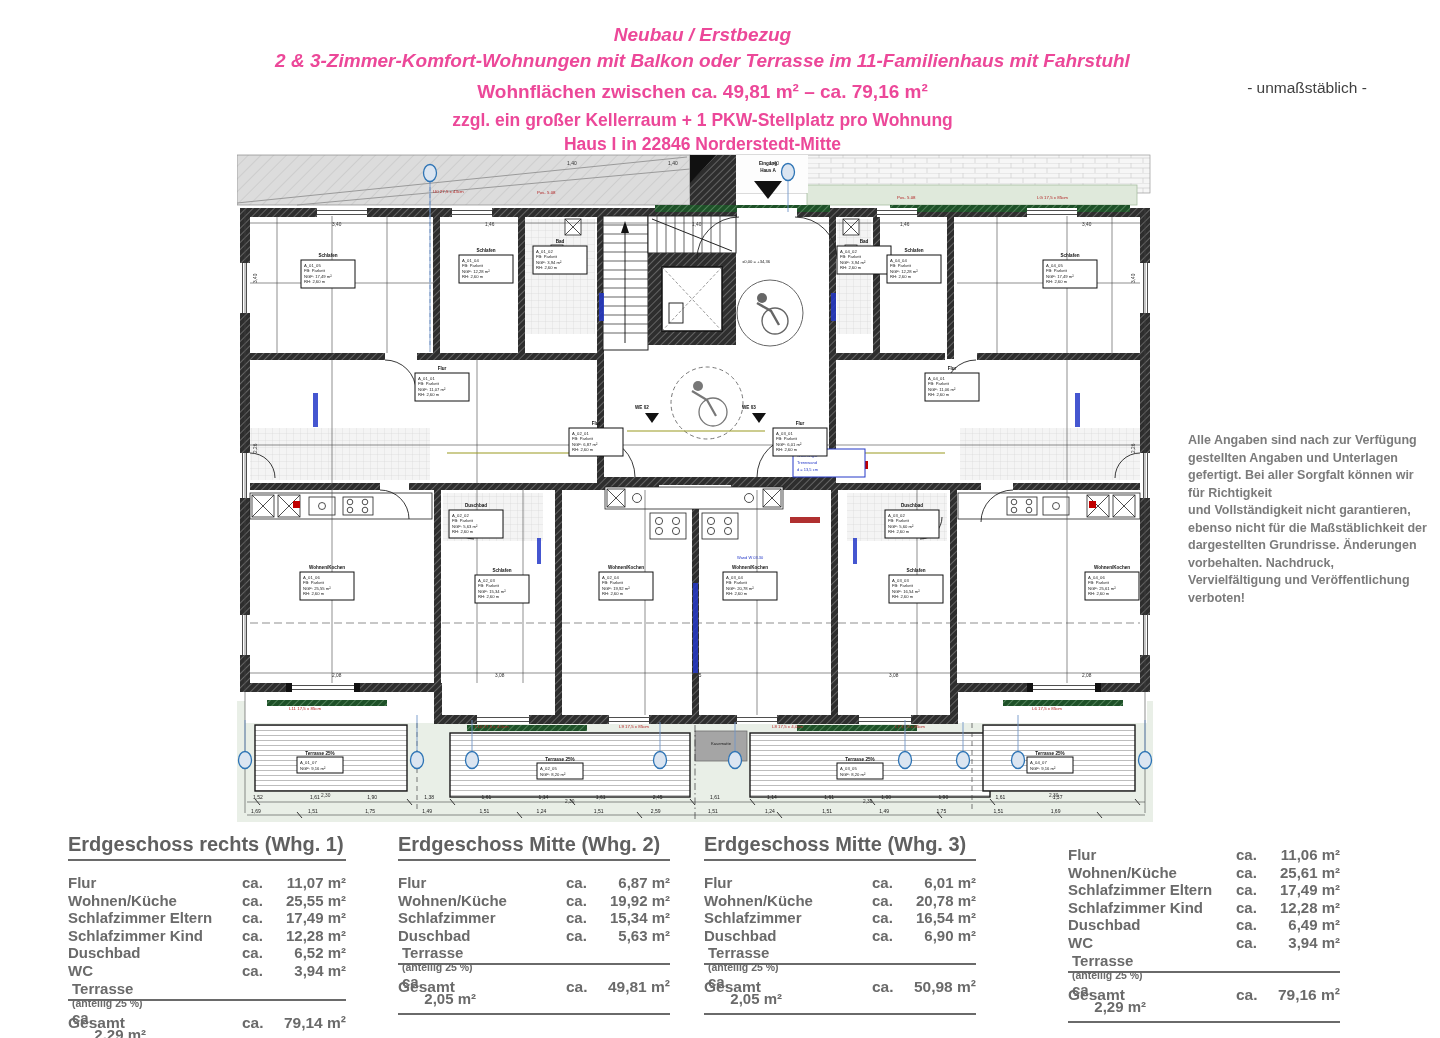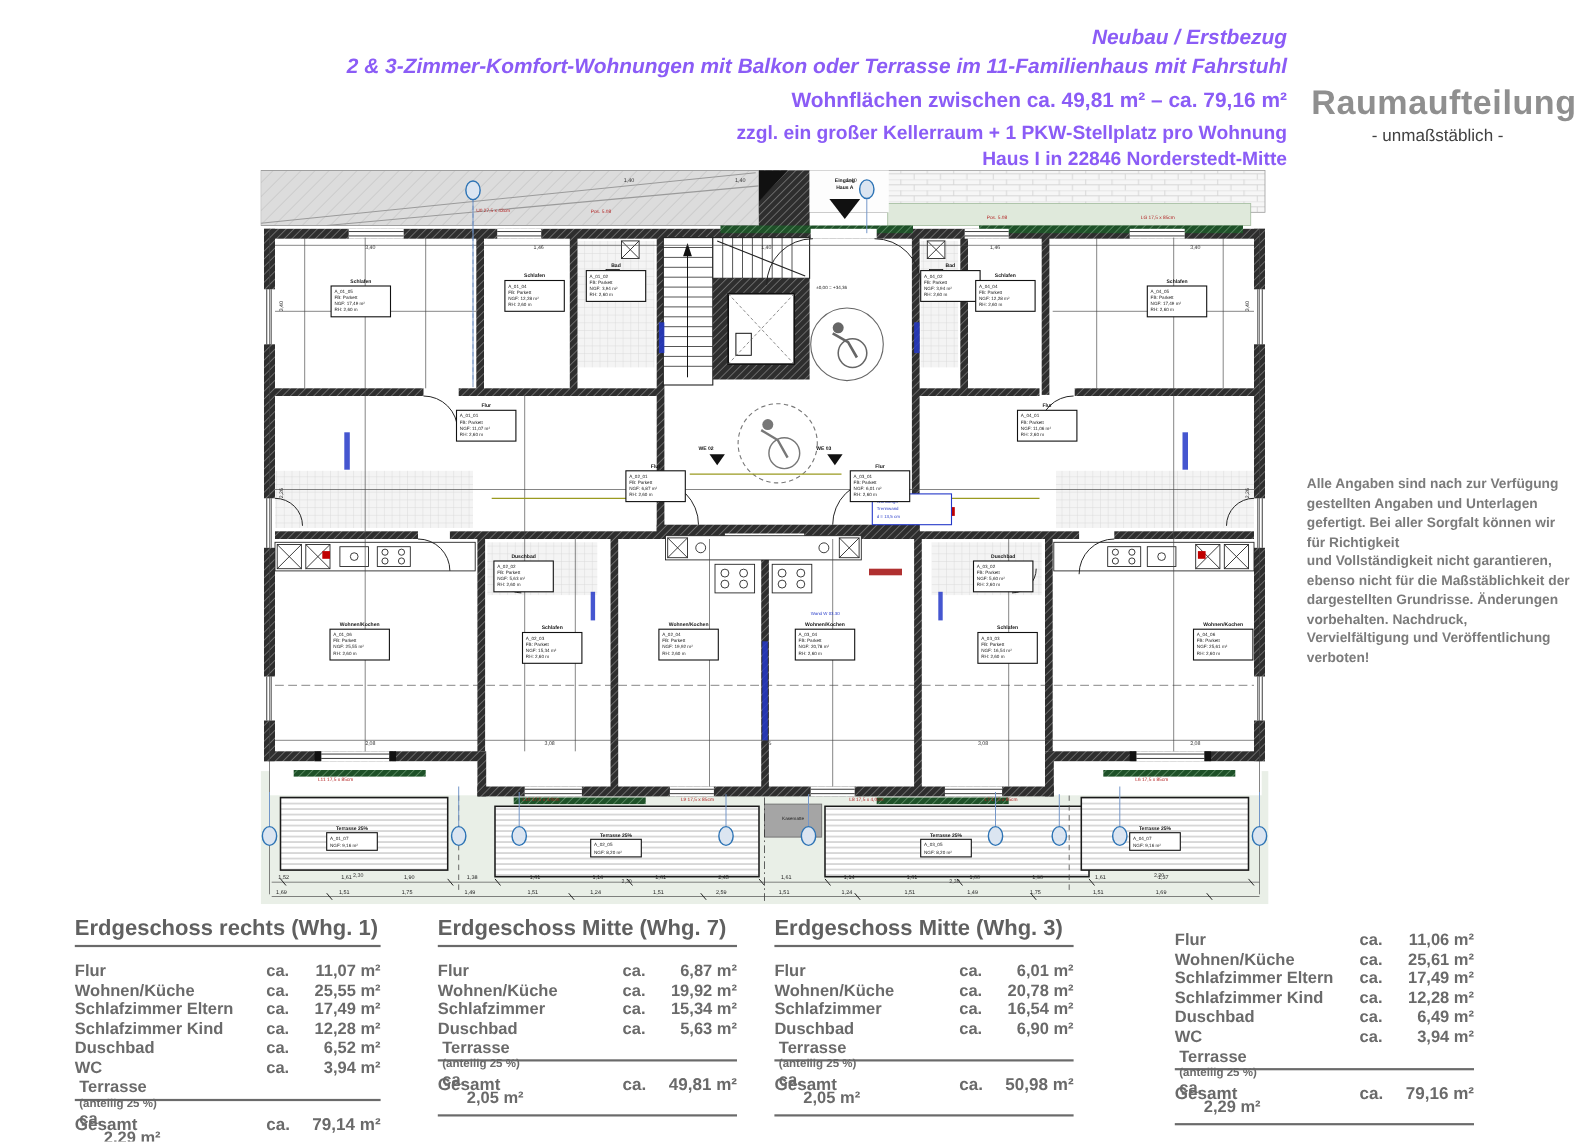--- a/index.html
+++ b/index.html
@@ -5,21 +5,21 @@
   html,body{margin:0;padding:0;background:#fff;}
   .page{position:relative;width:1440px;height:1038px;background:#ffffff;overflow:hidden;
         font-family:"Liberation Sans",sans-serif;}
   
   .logo{position:absolute;left:38px;top:70px;width:103px;}
   .lbar{height:7px;background:#a6a6a6;margin-bottom:6px;}
   .ltext{font-family:"Liberation Serif",serif;font-weight:bold;font-size:47px;line-height:44px;
          color:#1d5a9e;letter-spacing:2px;}
   .lbar.last{margin-top:5px;margin-bottom:0;}
   
-  .hdr{position:absolute;left:235px;top:24px;width:935px;text-align:right;color:#8b5cf6;}
+  .hdr{position:absolute;left:235px;top:24px;width:935px;text-align:center;color:#ec4899;}
   .h1,.h2{font-size:19px;font-weight:bold;font-style:italic;}
   .h2{margin-top:4px;}
   .h3{font-size:19px;font-weight:bold;margin-top:9px;}
   .h4{font-size:17.5px;font-weight:bold;margin-top:7px;}
   .h5{font-size:17.5px;font-weight:bold;margin-top:3px;}
   
   .rtitle{position:absolute;left:1192px;top:76px;width:230px;text-align:center;}
   .rtitle .t{font-size:31px;font-weight:bold;color:#8f8f8f;letter-spacing:.5px;}
   .rtitle .s{font-size:15.5px;color:#404040;margin-top:3px;}
   .disclaimer{position:absolute;left:1188px;top:432px;width:252px;font-size:12.5px;font-weight:bold;
@@ -59,21 +59,20 @@
 
   <div class="hdr">
     <div class="h1">Neubau / Erstbezug</div>
     <div class="h2">2 &amp; 3-Zimmer-Komfort-Wohnungen mit Balkon oder Terrasse im 11-Familienhaus mit Fahrstuhl</div>
     <div class="h3">Wohnflächen zwischen ca. 49,81 m² – ca. 79,16 m²</div>
     <div class="h4">zzgl. ein großer Kellerraum + 1 PKW-Stellplatz pro Wohnung</div>
     <div class="h5">Haus I in 22846 Norderstedt-Mitte</div>
   </div>
 
   <div class="rtitle">
-    <div class="t">Raumaufteilung</div>
     <div class="s">- unmaßstäblich -</div>
   </div>
 
   <div class="disclaimer">Alle Angaben sind nach zur Verfügung
 gestellten Angaben und Unterlagen
 gefertigt. Bei aller Sorgfalt können wir
 für Richtigkeit
 und Vollständigkeit nicht garantieren,
 ebenso nicht für die Maßstäblichkeit der
 dargestellten Grundrisse. Änderungen
@@ -784,21 +783,21 @@
         </div>
       </div>
     <div class="total">
       <span class="tl">Gesamt</span>
         <span class="sp"></span>
       <span class="tca">ca.</span>
       <span class="tv">79,14 m²</span>
     </div>
   </div>
   <div class="atable" style="left:398px;width:272px;">
-    <div class="ttl">Erdgeschoss Mitte (Whg. 7)</div>
+    <div class="ttl">Erdgeschoss Mitte (Whg. 2)</div>
     <div class="rows">
         <div class="trow">
           <span class="tl">Flur</span>
           <span class="sp"></span>
           <span class="tca">ca.</span>
           <span class="tv">6,87 m²</span>
         </div>
         <div class="trow">
           <span class="tl">Wohnen/Küche</span>
           <span class="sp"></span>

